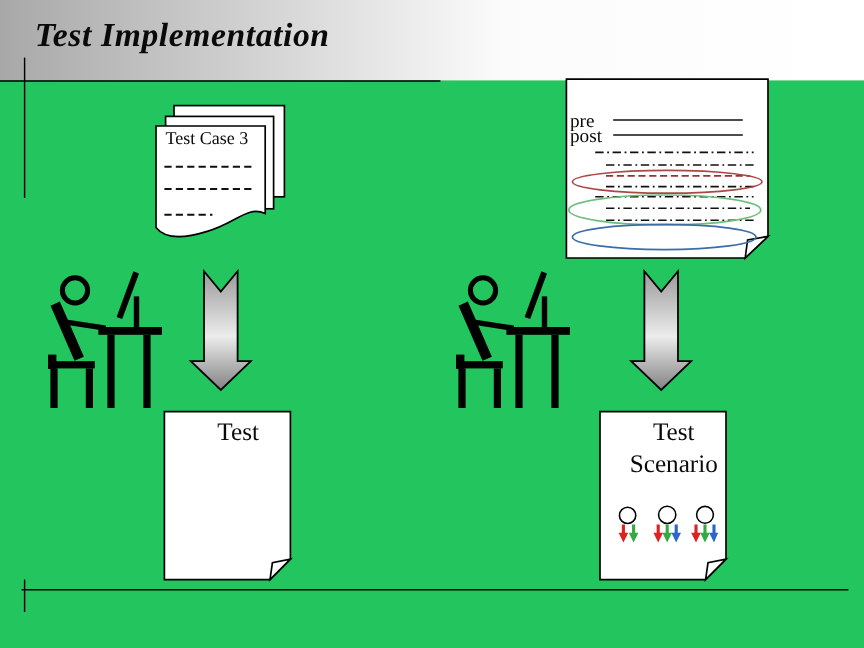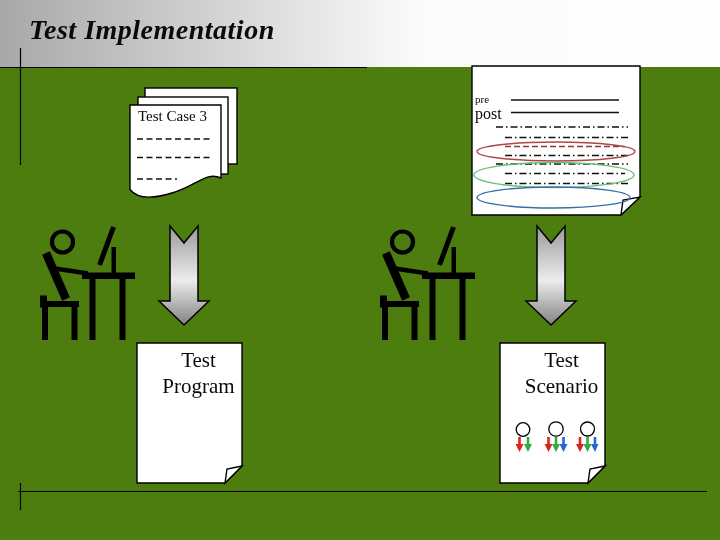--- a/index.html
+++ b/index.html
@@ -1,23 +1,23 @@
 <!DOCTYPE html>
 <html><head>
 <meta charset="utf-8">
 <style>
   html,body{margin:0;padding:0;background:#fff;}
-  #slide{position:relative;width:720px;height:540px;background:#4d7c0f;overflow:hidden;
+  #slide{position:relative;width:720px;height:540px;background:#22c55e;overflow:hidden;
          font-family:"Liberation Serif",serif;color:#0a0a0a;}
   #art{position:absolute;left:0;top:0;}
   .txt{position:absolute;white-space:nowrap;}
   #slide-title{left:29px;top:14px;font-size:28px;font-weight:bold;font-style:italic;letter-spacing:.5px;}
   #test-case-label{left:138px;top:108px;font-size:15px;}
   #formal-spec-title{left:477px;top:69px;font-size:17px;}
-  #pre-label{left:475px;top:93px;font-size:11px;}
+  #pre-label{left:475px;top:93px;font-size:16px;}
   #post-label{left:475px;top:105px;font-size:16px;}
   .doc-label{position:absolute;width:123px;text-align:center;font-size:21px;line-height:26px;}
   #test-program-label{left:137px;top:347px;}
   #test-scenario-label{left:500px;top:347px;}
   .spec-line{stroke:#111;stroke-width:1.3;stroke-dasharray:7 3 1.5 3;fill:none;}
   .case-dash{stroke:#111;stroke-width:1.6;stroke-dasharray:6 3.5;fill:none;}
   .page{fill:#fff;stroke:#000;stroke-width:1.4;}
   .ellipse{fill:none;stroke-width:1.4;}
 </style>
 </head>
@@ -123,20 +123,19 @@
   </g>
 </svg>
 
 <div class="txt" id="slide-title">Test Implementation</div>
 <div class="txt" id="test-case-label">Test Case 3</div>
 <div class="txt" id="pre-label">pre</div>
 <div class="txt" id="post-label">post</div>
 
 <div class="doc-label" id="test-program-label">
   <div>Test</div>
-  <div>Program</div>
 </div>
 <div class="doc-label" id="test-scenario-label">
   <div>Test</div>
   <div>Scenario</div>
 </div>
 
 </div>
 
 </body></html>

